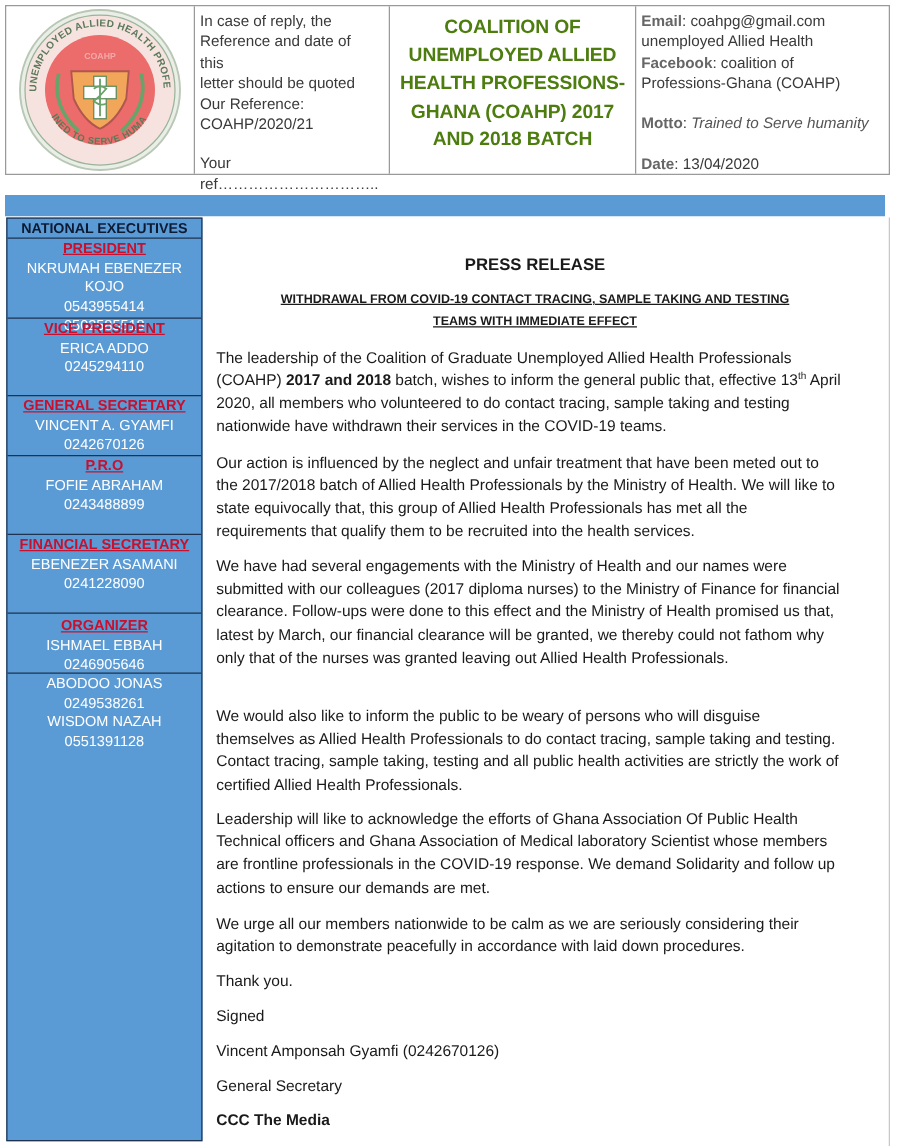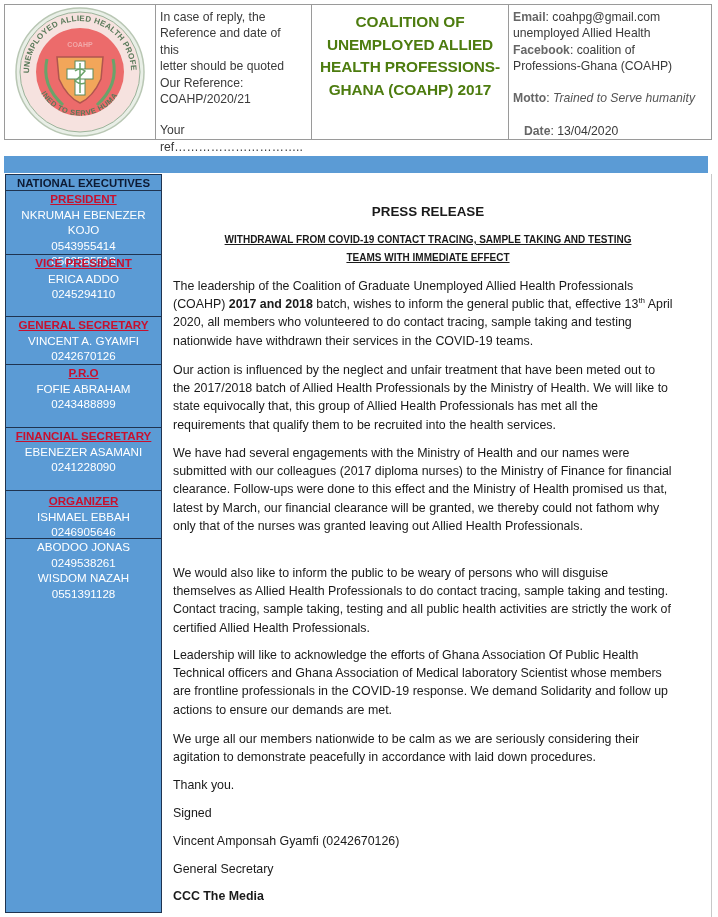--- a/index.html
+++ b/index.html
@@ -14,21 +14,21 @@
   .hcell:last-child { border-right: none; }
   .logo-cell { width: 151px; display: flex; align-items: center; justify-content: center; }
   .ref-cell { width: 156px; padding: 4px 12px 0 4px; font-size: 12.2px; line-height: 16.4px; color: #3a3a3a; }
   .ref-cell .yourref { margin-top: 15px; }
   .title-cell { width: 197px; display: flex; align-items: flex-start; justify-content: center; padding-top: 6px; }
   .title-cell .org-title { color: #4d7c0f; font-weight: bold; font-size: 15.4px; line-height: 22.6px; text-align: center; letter-spacing: -0.1px; }
   .contact-cell { flex: 1; padding: 4px 4px 0 4px; font-size: 12.2px; line-height: 16.4px; color: #3a3a3a; }
   .contact-cell b { color: #666; font-weight: bold; }
   .contact-cell .motto-row { margin-top: 15px; }
   .contact-cell .motto-row i { color: #555; }
-  .contact-cell .date-row { margin-top: 17px; margin-left: 11px; }
+  .contact-cell .date-row { margin-top: 17px; }
 
   
   .blue-bar { position: absolute; left: 4px; top: 156px; width: 704px; height: 17px; background: #5b9bd5; }
 
   
   .sidebar { position: absolute; left: 5px; top: 174px; width: 157px; height: 739px; background: #5b9bd5; border: 1px solid #1f3350; }
   .sb-block { position: absolute; left: 0; width: 100%; text-align: center; border-bottom: 1px solid #1f3350; font-size: 11.6px; line-height: 15.6px; color: #ffffff; }
   .sb-block:last-child { border-bottom: none; }
   .sb-head { color: #0d1a33; font-weight: bold; font-size: 11.4px; padding-top: 1px; }
   .role { color: #c8102e; font-weight: bold; text-decoration: underline; font-size: 11.6px; }
@@ -87,20 +87,21 @@
       <div>COAHP/2020/21</div>
       <div class="yourref">Your ref…………………………..</div>
     </div>
 
     <div class="hcell title-cell">
       <div class="org-title">
         <div>COALITION OF</div>
         <div>UNEMPLOYED ALLIED</div>
         <div>HEALTH PROFESSIONS-</div>
         <div>GHANA (COAHP) 2017</div>
+        <div>AND 2018 BATCH</div>
       </div>
     </div>
 
     <div class="hcell contact-cell">
       <div>
         <b>Email</b><span>: coahpg@gmail.com</span>
       </div>
       <div>unemployed Allied Health</div>
       <div>
         <b>Facebook</b><span>: coalition of</span>

